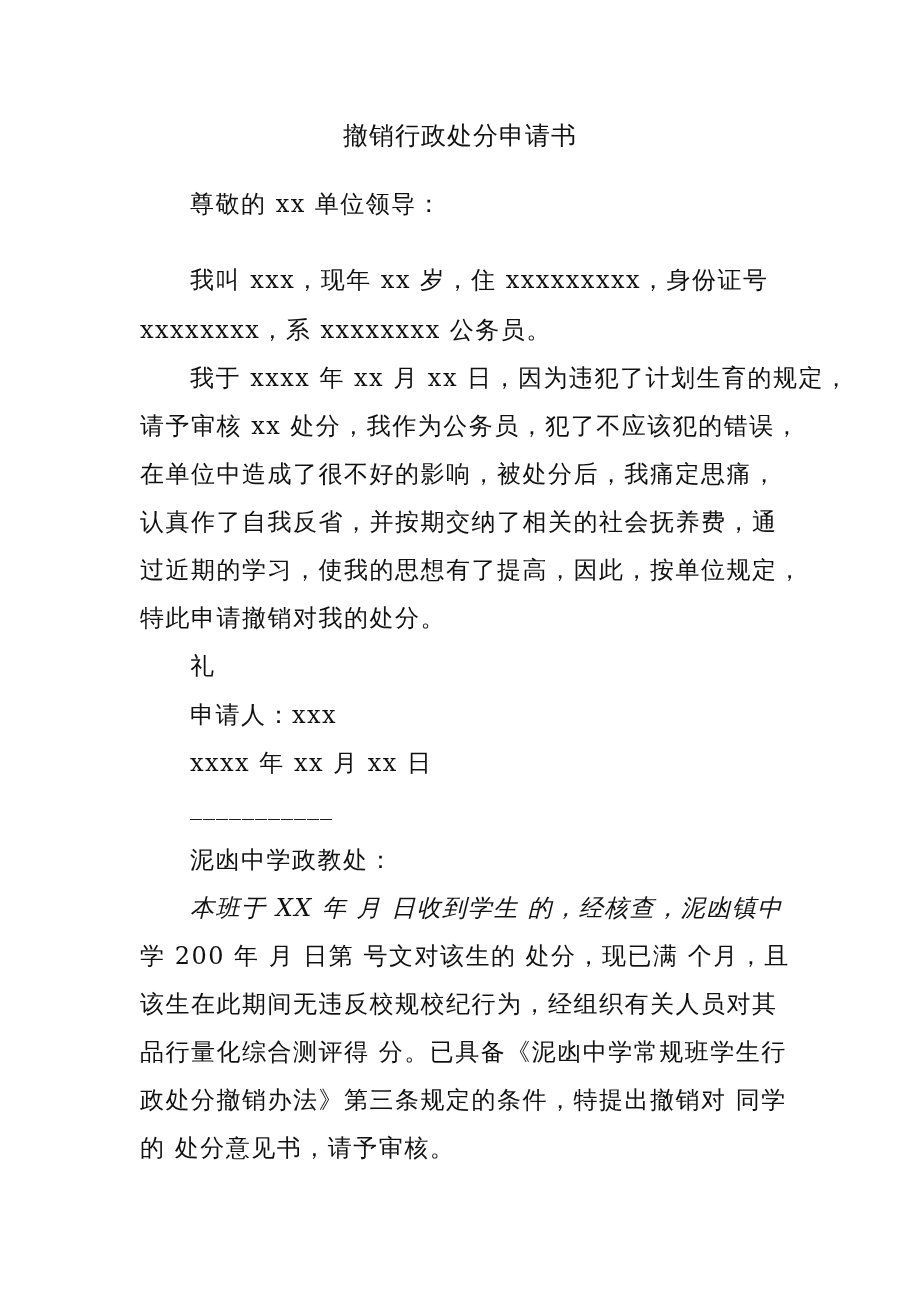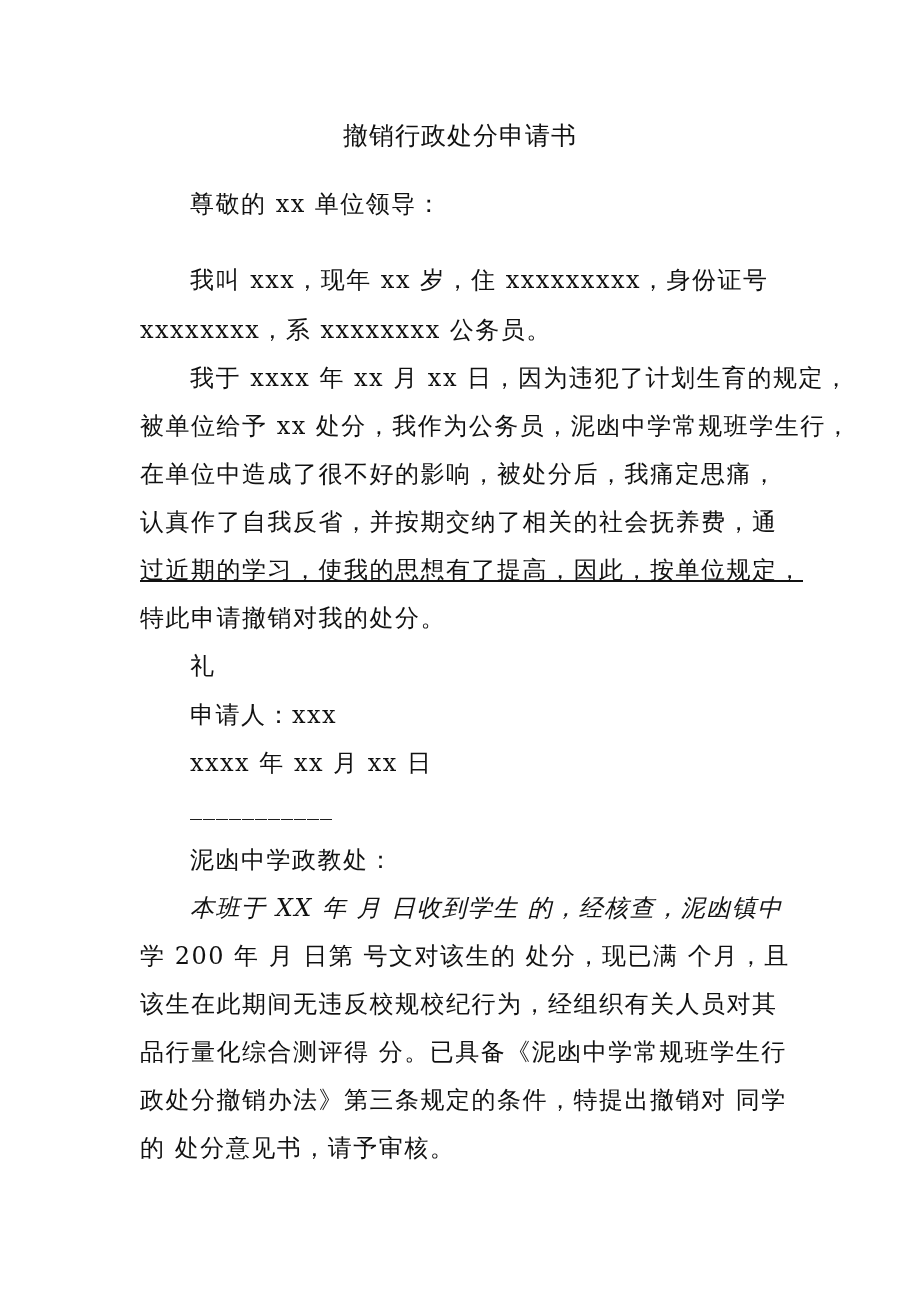--- a/index.html
+++ b/index.html
@@ -54,24 +54,24 @@
 
   <h1 class="title">撤销行政处分申请书</h1>
 
   <div>
     <div class="line l-indent" style="top:188px;">尊敬的 xx 单位领导：</div>
 
     <div class="line l-indent" style="top:264px;">我叫 xxx，现年 xx 岁，住 xxxxxxxxx，身份证号</div>
     <div class="line l-full" style="top:314px;">xxxxxxxx，系 xxxxxxxx 公务员。</div>
 
     <div class="line l-indent" style="top:362px;">我于 xxxx 年 xx 月 xx 日，因为违犯了计划生育的规定，</div>
-    <div class="line l-full" style="top:410px;">被单位给予 xx 处分，我作为公务员，泥凼中学常规班学生行，</div>
+    <div class="line l-full" style="top:410px;">请予审核 xx 处分，我作为公务员，犯了不应该犯的错误，</div>
     <div class="line l-full" style="top:458px;">在单位中造成了很不好的影响，被处分后，我痛定思痛，</div>
     <div class="line l-full" style="top:506px;">认真作了自我反省，并按期交纳了相关的社会抚养费，通</div>
-    <div class="line l-full" style="top:554px;text-decoration:underline;">过近期的学习，使我的思想有了提高，因此，按单位规定，</div>
+    <div class="line l-full" style="top:554px;">过近期的学习，使我的思想有了提高，因此，按单位规定，</div>
     <div class="line l-full" style="top:602px;">特此申请撤销对我的处分。</div>
 
     <div class="line l-indent" style="top:650px;">礼</div>
     <div class="line l-indent" style="top:699px;">申请人：xxx</div>
     <div class="line l-indent" style="top:747px;">xxxx 年 xx 月 xx 日</div>
   </div>
 
   <div class="line l-indent dashes" style="top:790px;">___________</div>
 
   <div>

